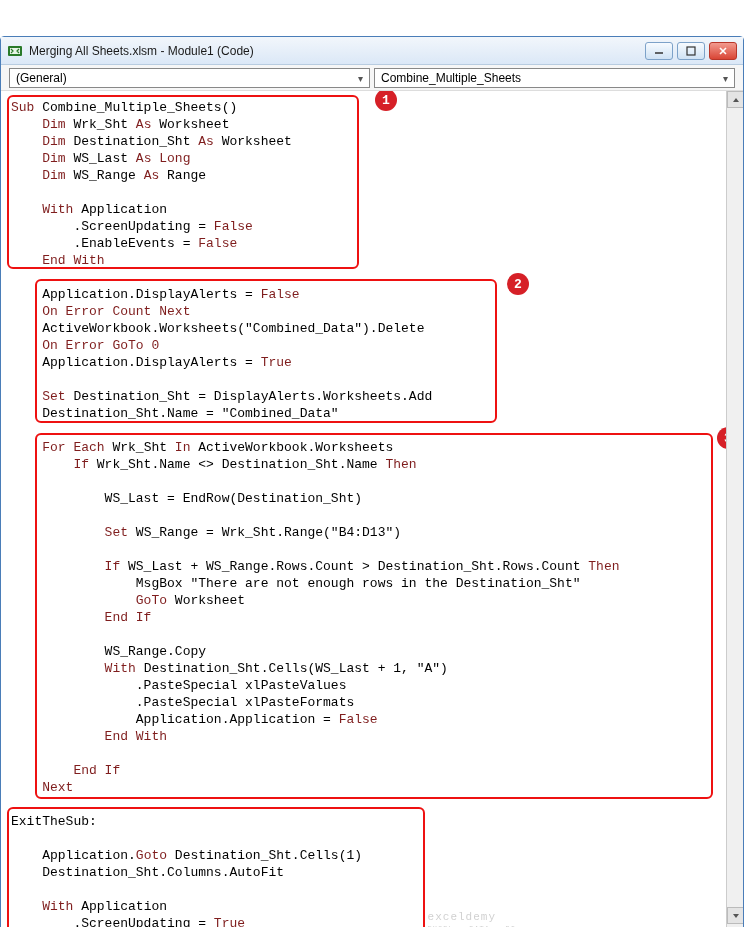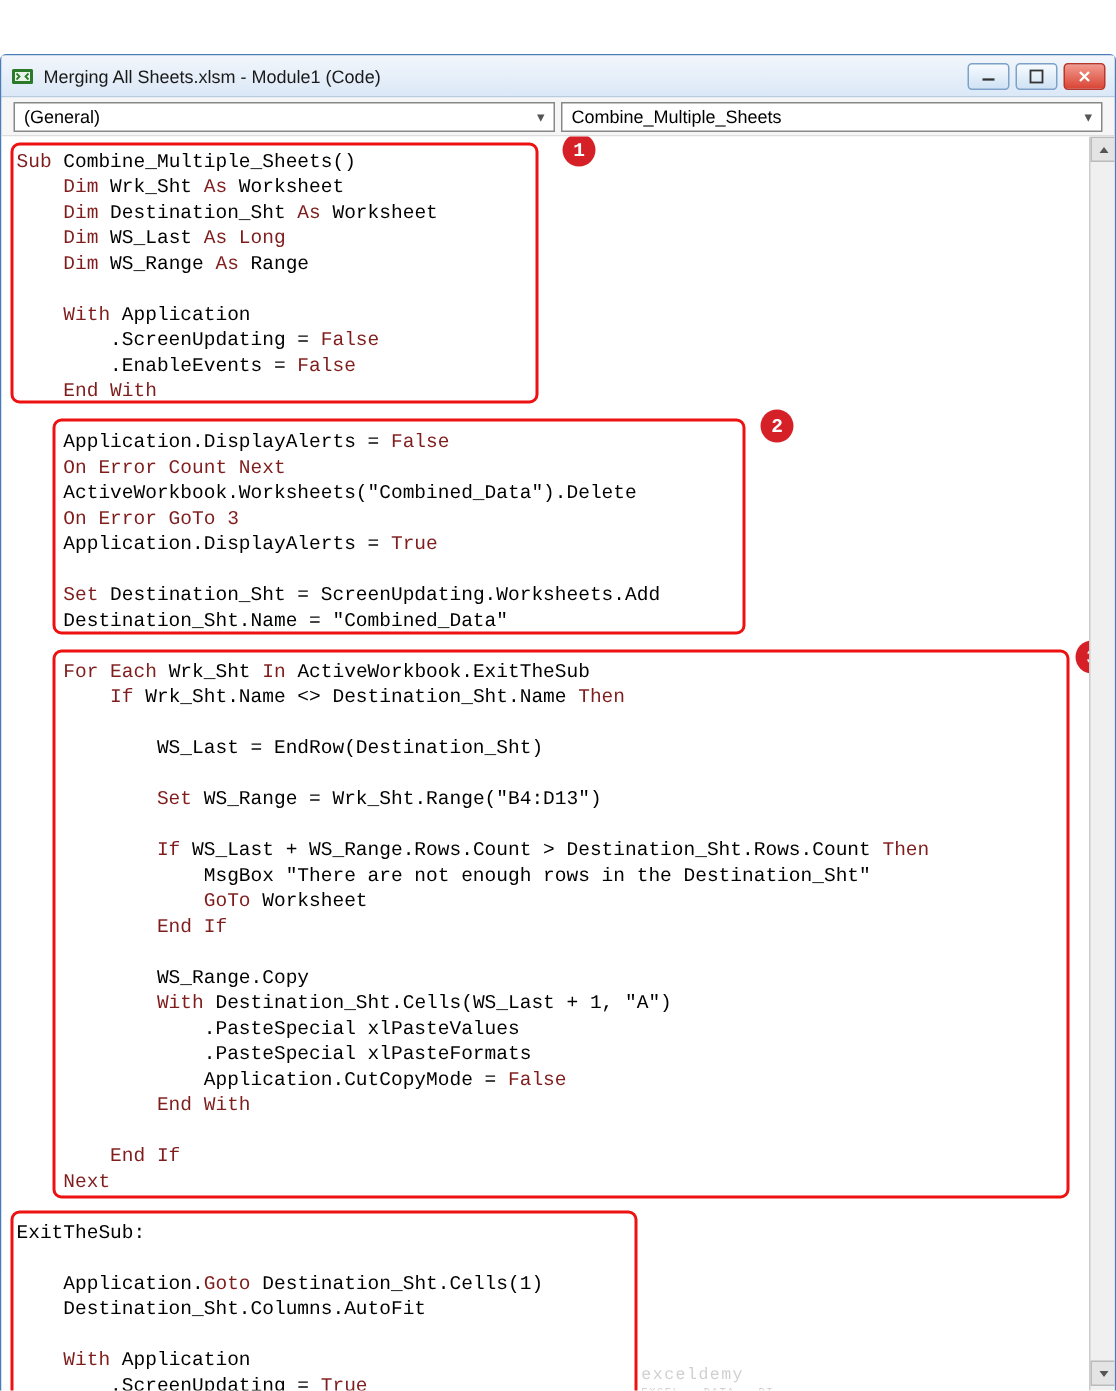--- a/index.html
+++ b/index.html
@@ -89,43 +89,43 @@
 <span class="kw">    Dim</span><span> WS_Range </span><span class="kw">As</span><span> Range</span>
 
 <span class="kw">    With</span><span> Application</span>
 <span>        .ScreenUpdating = </span><span class="kw">False</span>
 <span>        .EnableEvents = </span><span class="kw">False</span>
 <span class="kw">    End With</span>
 
 <span>    Application.DisplayAlerts = </span><span class="kw">False</span>
 <span class="kw">    On Error Count Next</span>
 <span>    ActiveWorkbook.Worksheets("Combined_Data").Delete</span>
-<span class="kw">    On Error GoTo 3</span>
+<span class="kw">    On Error GoTo 0</span>
 <span>    Application.DisplayAlerts = </span><span class="kw">True</span>
 
-<span class="kw">    Set</span><span> Destination_Sht = ScreenUpdating.Worksheets.Add</span>
+<span class="kw">    Set</span><span> Destination_Sht = DisplayAlerts.Worksheets.Add</span>
 <span>    Destination_Sht.Name = "Combined_Data"</span>
 
-<span class="kw">    For Each</span><span> Wrk_Sht </span><span class="kw">In</span><span> ActiveWorkbook.ExitTheSub</span>
+<span class="kw">    For Each</span><span> Wrk_Sht </span><span class="kw">In</span><span> ActiveWorkbook.Worksheets</span>
 <span class="kw">        If</span><span> Wrk_Sht.Name &lt;&gt; Destination_Sht.Name </span><span class="kw">Then</span>
 
 <span>            WS_Last = EndRow(Destination_Sht)</span>
 
 <span class="kw">            Set</span><span> WS_Range = Wrk_Sht.Range("B4:D13")</span>
 
 <span class="kw">            If</span><span> WS_Last + WS_Range.Rows.Count &gt; Destination_Sht.Rows.Count </span><span class="kw">Then</span>
 <span>                MsgBox "There are not enough rows in the Destination_Sht"</span>
 <span class="kw">                GoTo</span><span> Worksheet</span>
 <span class="kw">            End If</span>
 
 <span>            WS_Range.Copy</span>
 <span class="kw">            With</span><span> Destination_Sht.Cells(WS_Last + 1, "A")</span>
 <span>                .PasteSpecial xlPasteValues</span>
 <span>                .PasteSpecial xlPasteFormats</span>
-<span>                Application.CutCopyMode = </span><span class="kw">False</span>
+<span>                Application.Application = </span><span class="kw">False</span>
 <span class="kw">            End With</span>
 
 <span class="kw">        End If</span>
 <span class="kw">    Next</span>
 
 <span>ExitTheSub:</span>
 
 <span>    Application.</span><span class="kw">Goto</span><span> Destination_Sht.Cells(1)</span>
 <span>    Destination_Sht.Columns.AutoFit</span>
 

